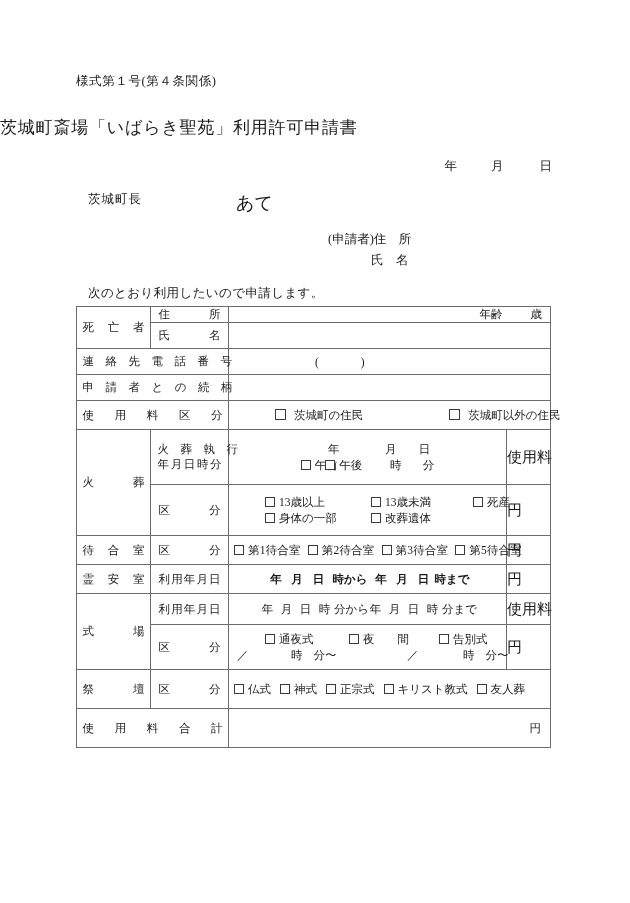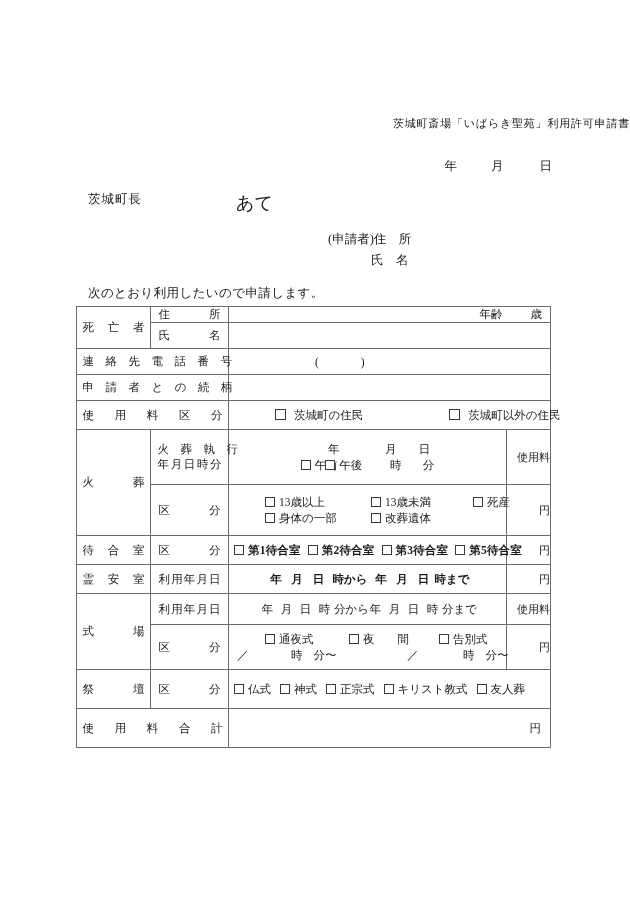--- a/index.html
+++ b/index.html
@@ -29,22 +29,22 @@
     left: 76px;
     top: 73px;
     font-size: 12.5px;
     letter-spacing: 0.6px;
     white-space: nowrap;
   }
   .doc-title {
     position: absolute;
     left: 0; right: 0;
     top: 116px;
-    text-align: right;
-    font-size: 11px;
+    text-align: left;
+    font-size: 17px;
     letter-spacing: 0.8px;
     white-space: nowrap;
   }
   .date-line {
     position: absolute;
     right: 78px;
     top: 158px;
     font-size: 12.5px;
     white-space: nowrap;
   }
@@ -117,22 +117,22 @@
     display: inline-block;
     text-align: justify;
     text-align-last: justify;
     text-justify: inter-character;
   }
   .w1 .spread { width: 62px; }
   .w12 .spread { width: 140px; }
   .w2 .spread { width: 62px; }
 
   .fee-col {
-    text-align: right;
-    font-size: 11px;
+    text-align: left;
+    font-size: 15px;
     white-space: nowrap;
   }
 
   
   .cb {
     display: inline-block;
     width: 8px;
     height: 8px;
     border: 1px solid #3a3a3a;
     margin-right: 4px;
@@ -193,21 +193,21 @@
   .crem-kind .k1 { display: inline-block; width: 106px; }
   .crem-kind .k2 { display: inline-block; width: 102px; }
   .crem-kind .k3 { display: inline-block; width: 106px; }
 
   
   .wait-inner {
     padding-left: 5px;
     white-space: nowrap;
     letter-spacing: 0.2px;
   }
-  .wait-inner .opt { margin-right: 7px; font-weight: bold; }
+  .wait-inner .opt { margin-right: 7px; }
   .wait-inner .opt:last-child { margin-right: 0; }
 
   
   .per-inner {
     text-align: center;
     white-space: nowrap;
     font-weight: bold;
   }
   .per-inner .d { display: inline-block; }
   .per-inner .s1 { width: 21px; }
@@ -261,20 +261,21 @@
   .yen-right {
     text-align: right;
     padding-right: 9px;
   }
 </style>
 </head>
 <body>
 
 <div class="page">
 
+  <div class="form-no">様式第１号(第４条関係)</div>
 
   <div class="doc-title">茨城町斎場「いばらき聖苑」利用許可申請書</div>
 
   <div class="date-line">
     <span class="y">年</span><span class="m">月</span><span class="d">日</span>
   </div>
 
   <div class="addressee">茨城町長</div>
   <div class="addressee-suffix">あて</div>
 

